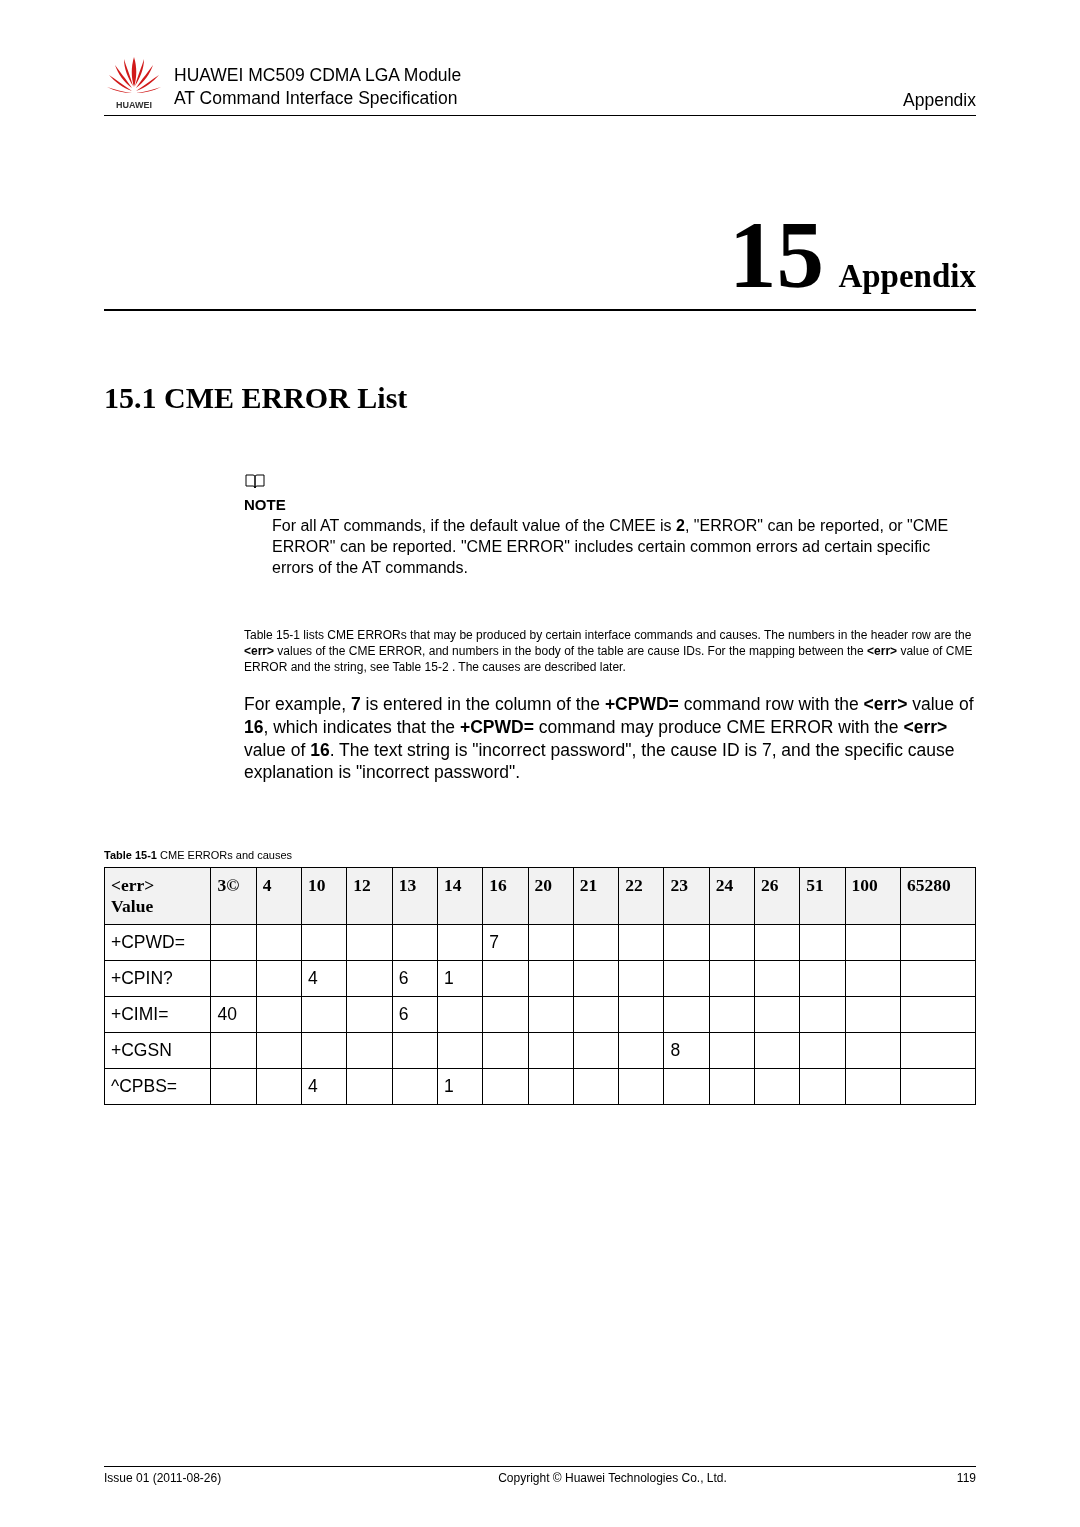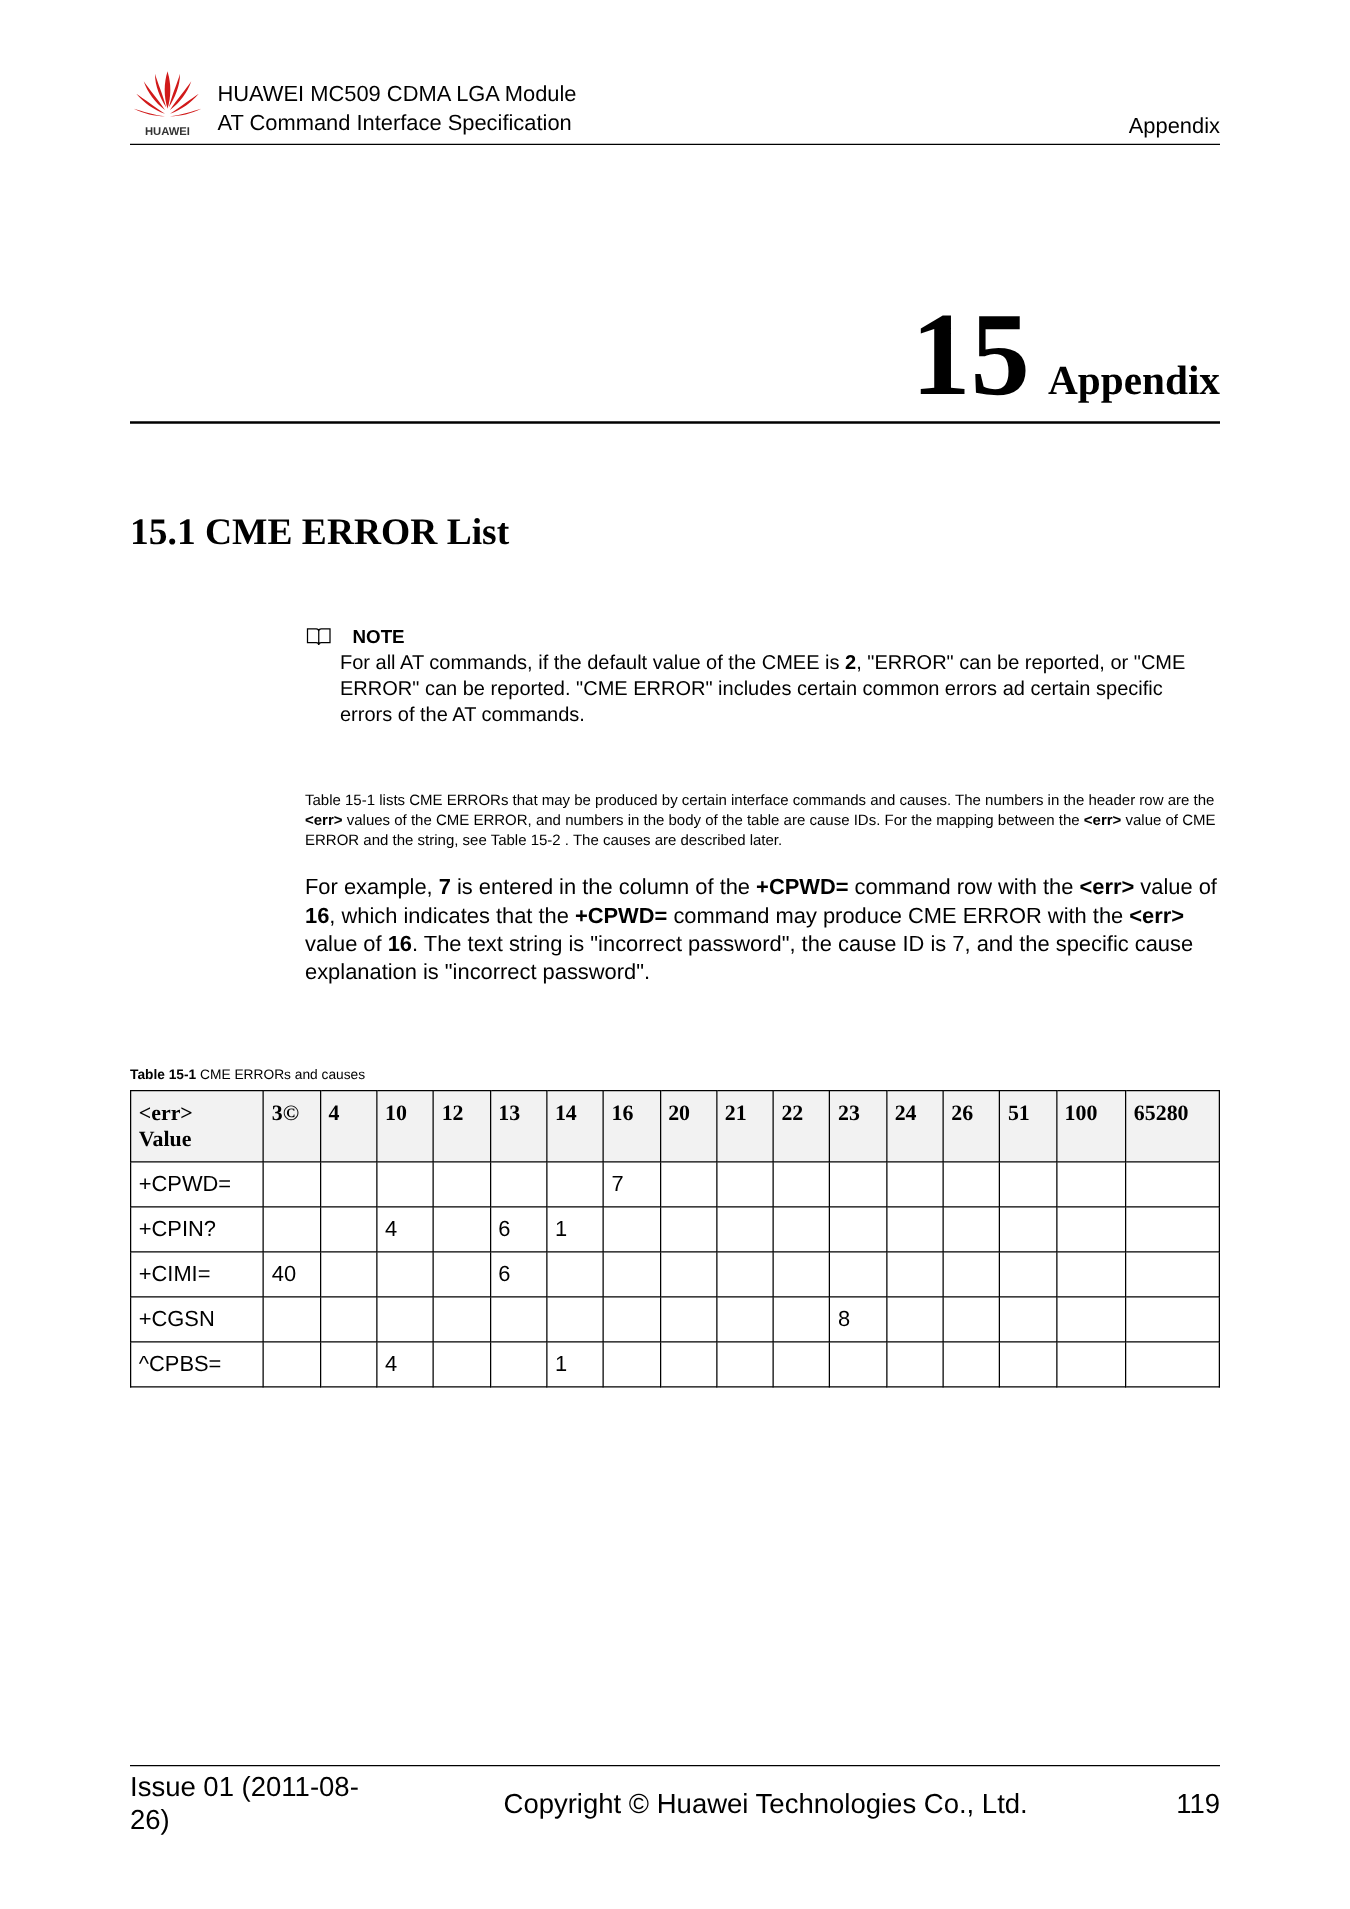--- a/index.html
+++ b/index.html
@@ -38,21 +38,21 @@
     font-size: 17.5px;
     line-height: 1.35;
     padding-bottom: 1px;
   }
   .header-right {
     font-size: 17.5px;
     padding-bottom: 1px;
     text-align: right;
   }
   .chapter-block {
-    margin-top: 120px;
+    margin-top: 92px;
     border-bottom: 2.5px solid #000;
     text-align: right;
     padding-bottom: 6px;
   }
   .chapter-num {
     font-family: "Book Antiqua", Palatino, Georgia, serif;
     font-weight: bold;
     font-size: 95px;
     line-height: 1;
     display: inline-block;
@@ -71,21 +71,22 @@
     font-family: "Book Antiqua", Palatino, Georgia, serif;
     font-weight: bold;
     font-size: 30px;
   }
   .note-block {
     margin-top: 58px;
     margin-left: 140px;
   }
   .note-head {
     display: flex;
-    gap: 16px;
+    gap: 6px;
+    flex-direction: column;
   }
   .note-icon {
     width: 22px;
     height: 17px;
     display: inline-block;
   }
   .note-label {
     font-weight: bold;
     font-size: 15px;
   }
@@ -136,26 +137,26 @@
   }
   table.cme col.c0 { width: 94px; }
   table.cme col.c1 { width: 40px; }
   table.cme col.cn { width: 40px; }
   table.cme col.c100 { width: 49px; }
   table.cme col.clast { width: 66px; }
   .footer {
     position: absolute;
     left: 104px;
     right: 104px;
-    bottom: 58px;
+    bottom: 40px;
     border-top: 1.5px solid #000;
     display: flex;
-    align-items: center;
+    align-items: flex-start;
     justify-content: space-between;
-    font-size: 22px;
+    font-size: 12px;
     padding-top: 4px;
   }
   .footer-center {
     text-align: center;
     flex: 1;
     line-height: 1.3;
   }
   .footer-left { width: 200px; text-align: left; }
   .footer-right { width: 55px; text-align: right; }
 </style>

